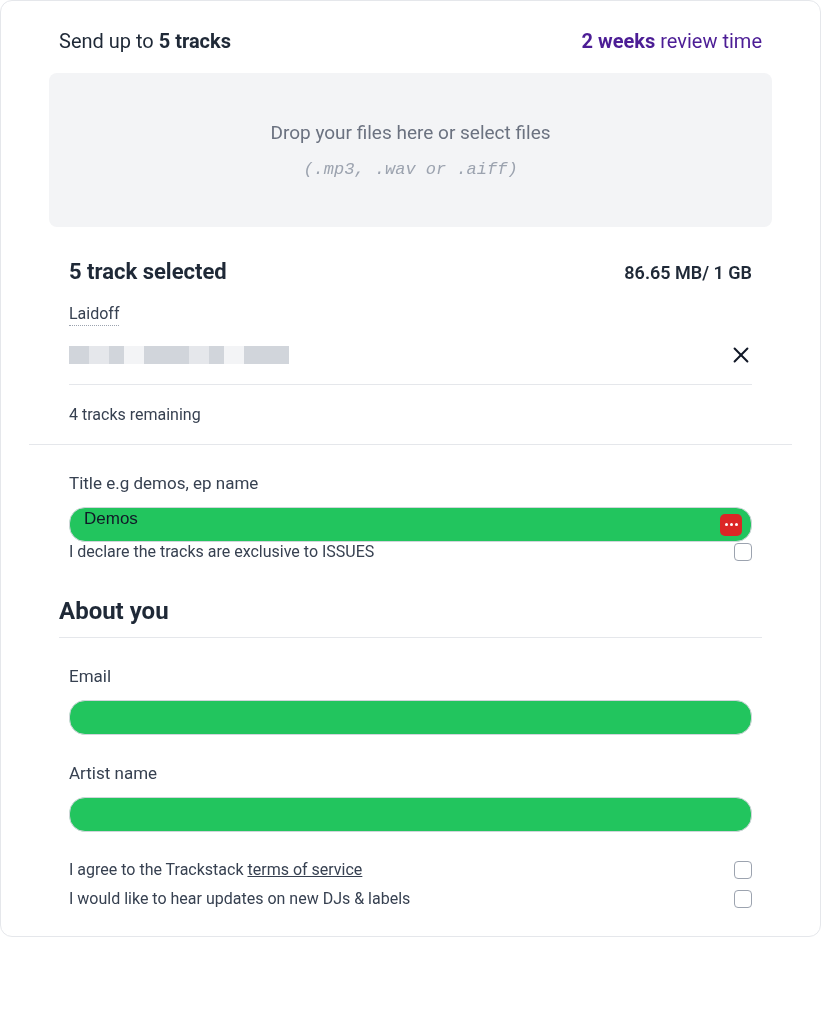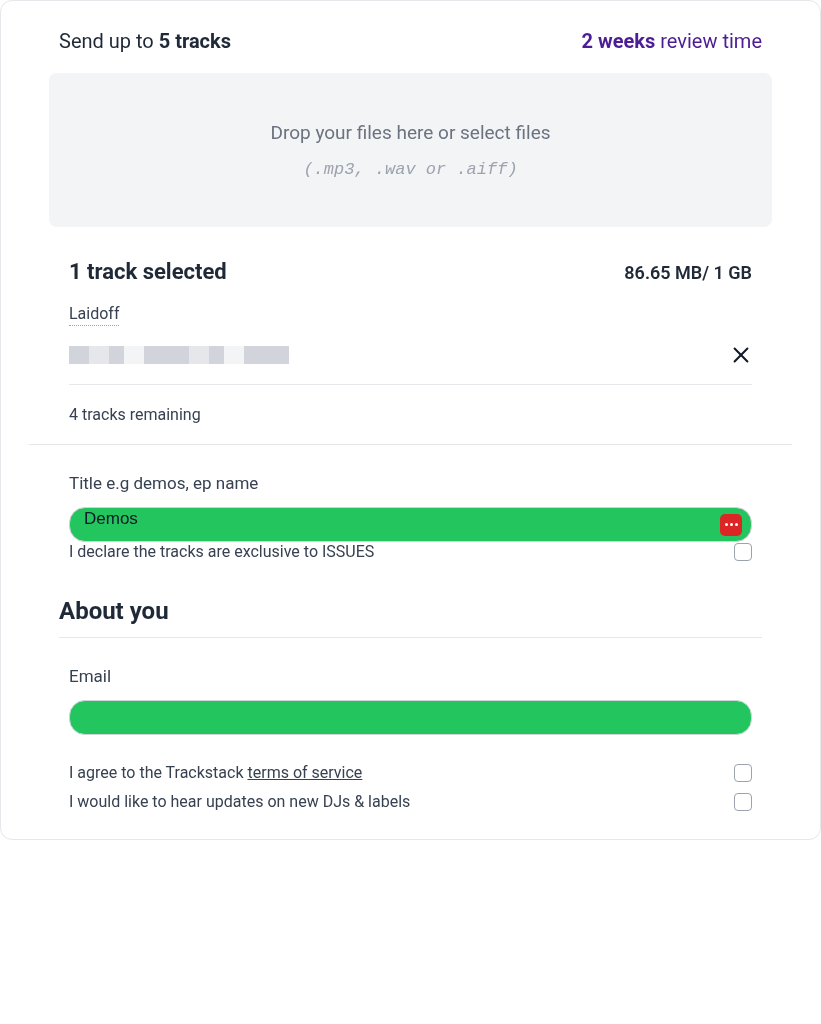--- a/index.html
+++ b/index.html
@@ -227,21 +227,21 @@
         <span class="bold">2 weeks</span><span> review time</span>
       </div>
     </div>
 
     <div class="dropzone">
       <div class="primary-text">Drop your files here or select files</div>
       <div class="secondary-text">(.mp3, .wav or .aiff)</div>
     </div>
 
     <div class="selected-row">
-      <div class="selected-text">1 track selected</div>
+      <div class="selected-text">5 track selected</div>
       <div class="size-text">86.65 MB/ 1 GB</div>
     </div>
 
     <div class="track-block">
       <div class="track-name">Laidoff</div>
       <div class="track-row">
         <div class="redacted"></div>
         <svg class="close-icon" viewBox="0 0 24 24" fill="none" stroke="currentColor" stroke-width="2.2" stroke-linecap="round">
           <line x1="5" y1="5" x2="19" y2="19"></line>
           <line x1="19" y1="5" x2="5" y2="19"></line>
@@ -273,20 +273,24 @@
     </div>
 
     <h2 class="about-heading">About you</h2>
     <hr class="about-divider">
 
     <div class="field-block">
       <label class="field-label">Email</label>
       <input type="text" class="text-input" value="" style="">
     </div>
 
+    <div class="field-block">
+      <label class="field-label">Artist name</label>
+      <input type="text" class="text-input" value="" style="">
+    </div>
 
     <div class="checkbox-row" style="padding-top:28px;">
       <div class="checkbox-label">
         <span>I agree to the Trackstack </span> <a href="#">terms of service</a>
       </div>
       <input type="checkbox" style="">
     </div>
 
     <div class="checkbox-row tight">
       <div class="checkbox-label">I would like to hear updates on new DJs &amp; labels</div>

